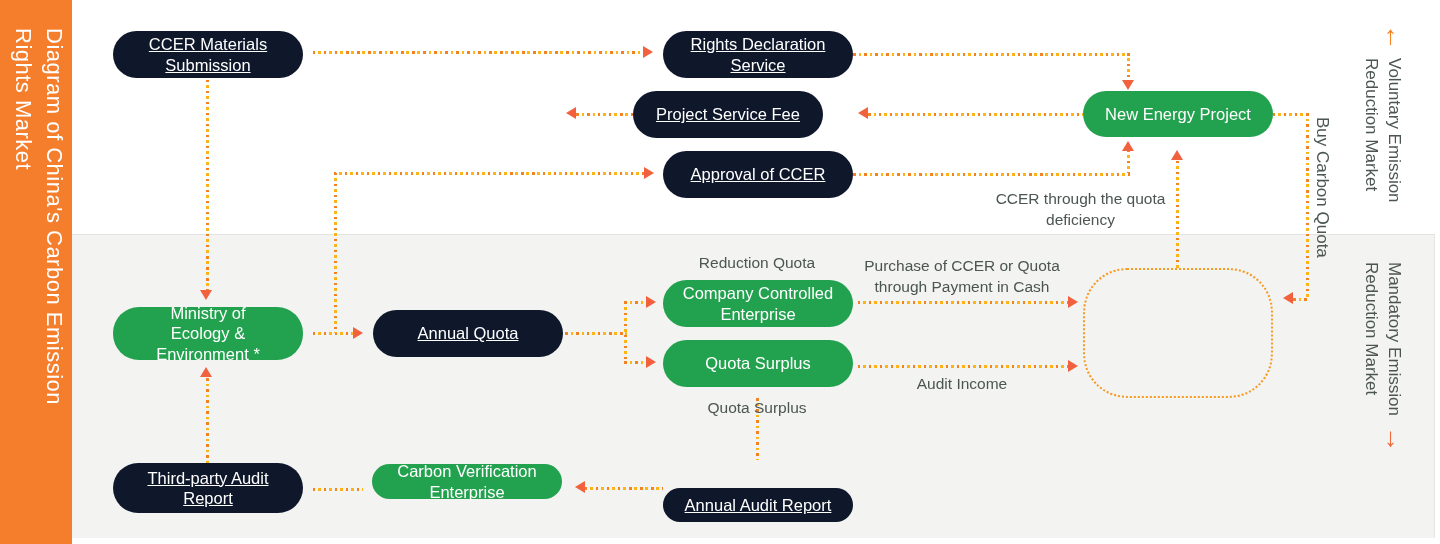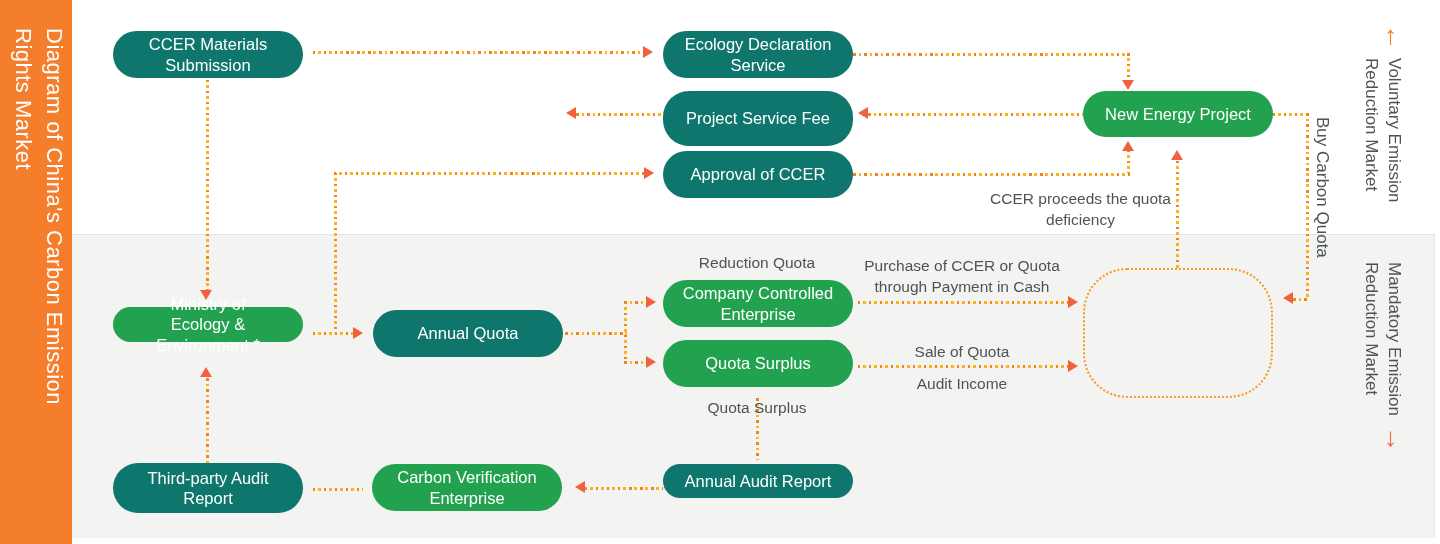--- a/index.html
+++ b/index.html
@@ -16,21 +16,21 @@
   }
   
   .gray-panel{position:absolute;left:72px;top:234px;width:1363px;height:304px;
     background:#F3F3F2;border-top:1px solid #E3E3E2;border-right:1px solid #E6E6E4;box-sizing:border-box;}
   
   .node{
     position:absolute;width:190px;border-radius:26px;color:#fff;
     display:flex;align-items:center;justify-content:center;text-align:center;
     font-size:16.5px;line-height:1.24;padding:3px 10px;box-sizing:border-box;
   }
-  .orange{background:#0f766e;}
+  .orange{background:#0f172a;text-decoration:underline;}
   .green{background:#22A24E;}
   
   .exch-frame{position:absolute;left:1083px;top:268px;width:190px;height:130px;
     border:2px dotted #F59A23;border-radius:44px;box-sizing:border-box;}
   .exch-circle{position:absolute;left:1128px;top:283px;width:100px;height:100px;border-radius:50%;
     background:#22A24E;color:#fff;display:flex;align-items:center;justify-content:center;font-size:17px;}
   
   .hline{position:absolute;height:3px;
     background-image:repeating-linear-gradient(to right,#F58220 0 2.5px,transparent 2.5px 5.5px,#FDB515 5.5px 8px,transparent 8px 11px);}
   .vline{position:absolute;width:3px;
@@ -118,61 +118,60 @@
 
   <div class="hline" style="left:313px;top:488px;width:50px;"></div>
 
   <div class="vline" style="left:206px;top:378px;height:85px;"></div>
   <div class="ar ar-u" style="left:200px;top:367px;"></div>
 
   <div class="node orange" style="left:113px;top:31px;height:47px;">
     <span>CCER Materials Submission</span>
   </div>
   <div class="node orange" style="left:663px;top:31px;height:47px;">
-    <span>Ecology Declaration Service</span>
+    <span>Rights Declaration Service</span>
   </div>
-  <div class="node orange" style="left:663px;top:91px;height:55px;">
+  <div class="node orange" style="left:633px;top:91px;height:47px;">
     <span>Project Service Fee</span>
   </div>
   <div class="node green" style="left:1083px;top:91px;height:46px;">
     <span>New Energy Project</span>
   </div>
   <div class="node orange" style="left:663px;top:151px;height:47px;">
     <span>Approval of CCER</span>
   </div>
-  <div class="node green" style="left:113px;top:307px;height:35px;flex-direction:column;">
+  <div class="node green" style="left:113px;top:307px;height:53px;flex-direction:column;">
     <span>Ministry of</span>
     <span>Ecology &amp; Environment *</span>
   </div>
   <div class="node orange" style="left:373px;top:310px;height:47px;">
     <span>Annual Quota</span>
   </div>
   <div class="node green" style="left:663px;top:280px;height:47px;">
     <span>Company Controlled Enterprise</span>
   </div>
   <div class="node green" style="left:663px;top:340px;height:47px;">
     <span>Quota Surplus</span>
   </div>
   <div class="node orange" style="left:113px;top:463px;height:50px;">
     <span>Third-party Audit Report</span>
   </div>
-  <div class="node green" style="left:372px;top:464px;height:47px;">
+  <div class="node green" style="left:372px;top:464px;height:35px;">
     <span>Carbon Verification Enterprise</span>
   </div>
-  <div class="node orange" style="left:663px;top:464px;height:34px;">
+  <div class="node orange" style="left:663px;top:488px;height:34px;">
     <span>Annual Audit Report</span>
   </div>
 
   <div class="exch-frame"></div>
 
   <div class="lbl" style="left:662px;top:253px;width:190px;">Reduction Quota</div>
   <div class="lbl" style="left:662px;top:398px;width:190px;">Quota Surplus</div>
-  <div class="lbl" style="left:988px;top:189px;width:185px;">CCER proceeds the quota deficiency</div>
+  <div class="lbl" style="left:988px;top:189px;width:185px;">CCER through the quota deficiency</div>
   <div class="lbl" style="left:853px;top:256px;width:218px;">Purchase of CCER or Quota through Payment in Cash</div>
-  <div class="lbl" style="left:853px;top:342px;width:218px;">Sale of Quota</div>
   <div class="lbl" style="left:853px;top:374px;width:218px;">Audit Income</div>
   <div class="vert-lbl-buy" style="left:1312px;top:117px;height:180px;">Buy Carbon Quota</div>
 
   <div class="big-arrow up-col" style="left:1384px;top:22px;">↑</div>
   <div class="side-vert" style="left:1360px;top:58px;height:160px;">
     <div>Voluntary Emission</div>
     <div>Reduction Market</div>
   </div>
   <div class="side-vert" style="left:1360px;top:262px;height:160px;">
     <div>Mandatory Emission</div>

